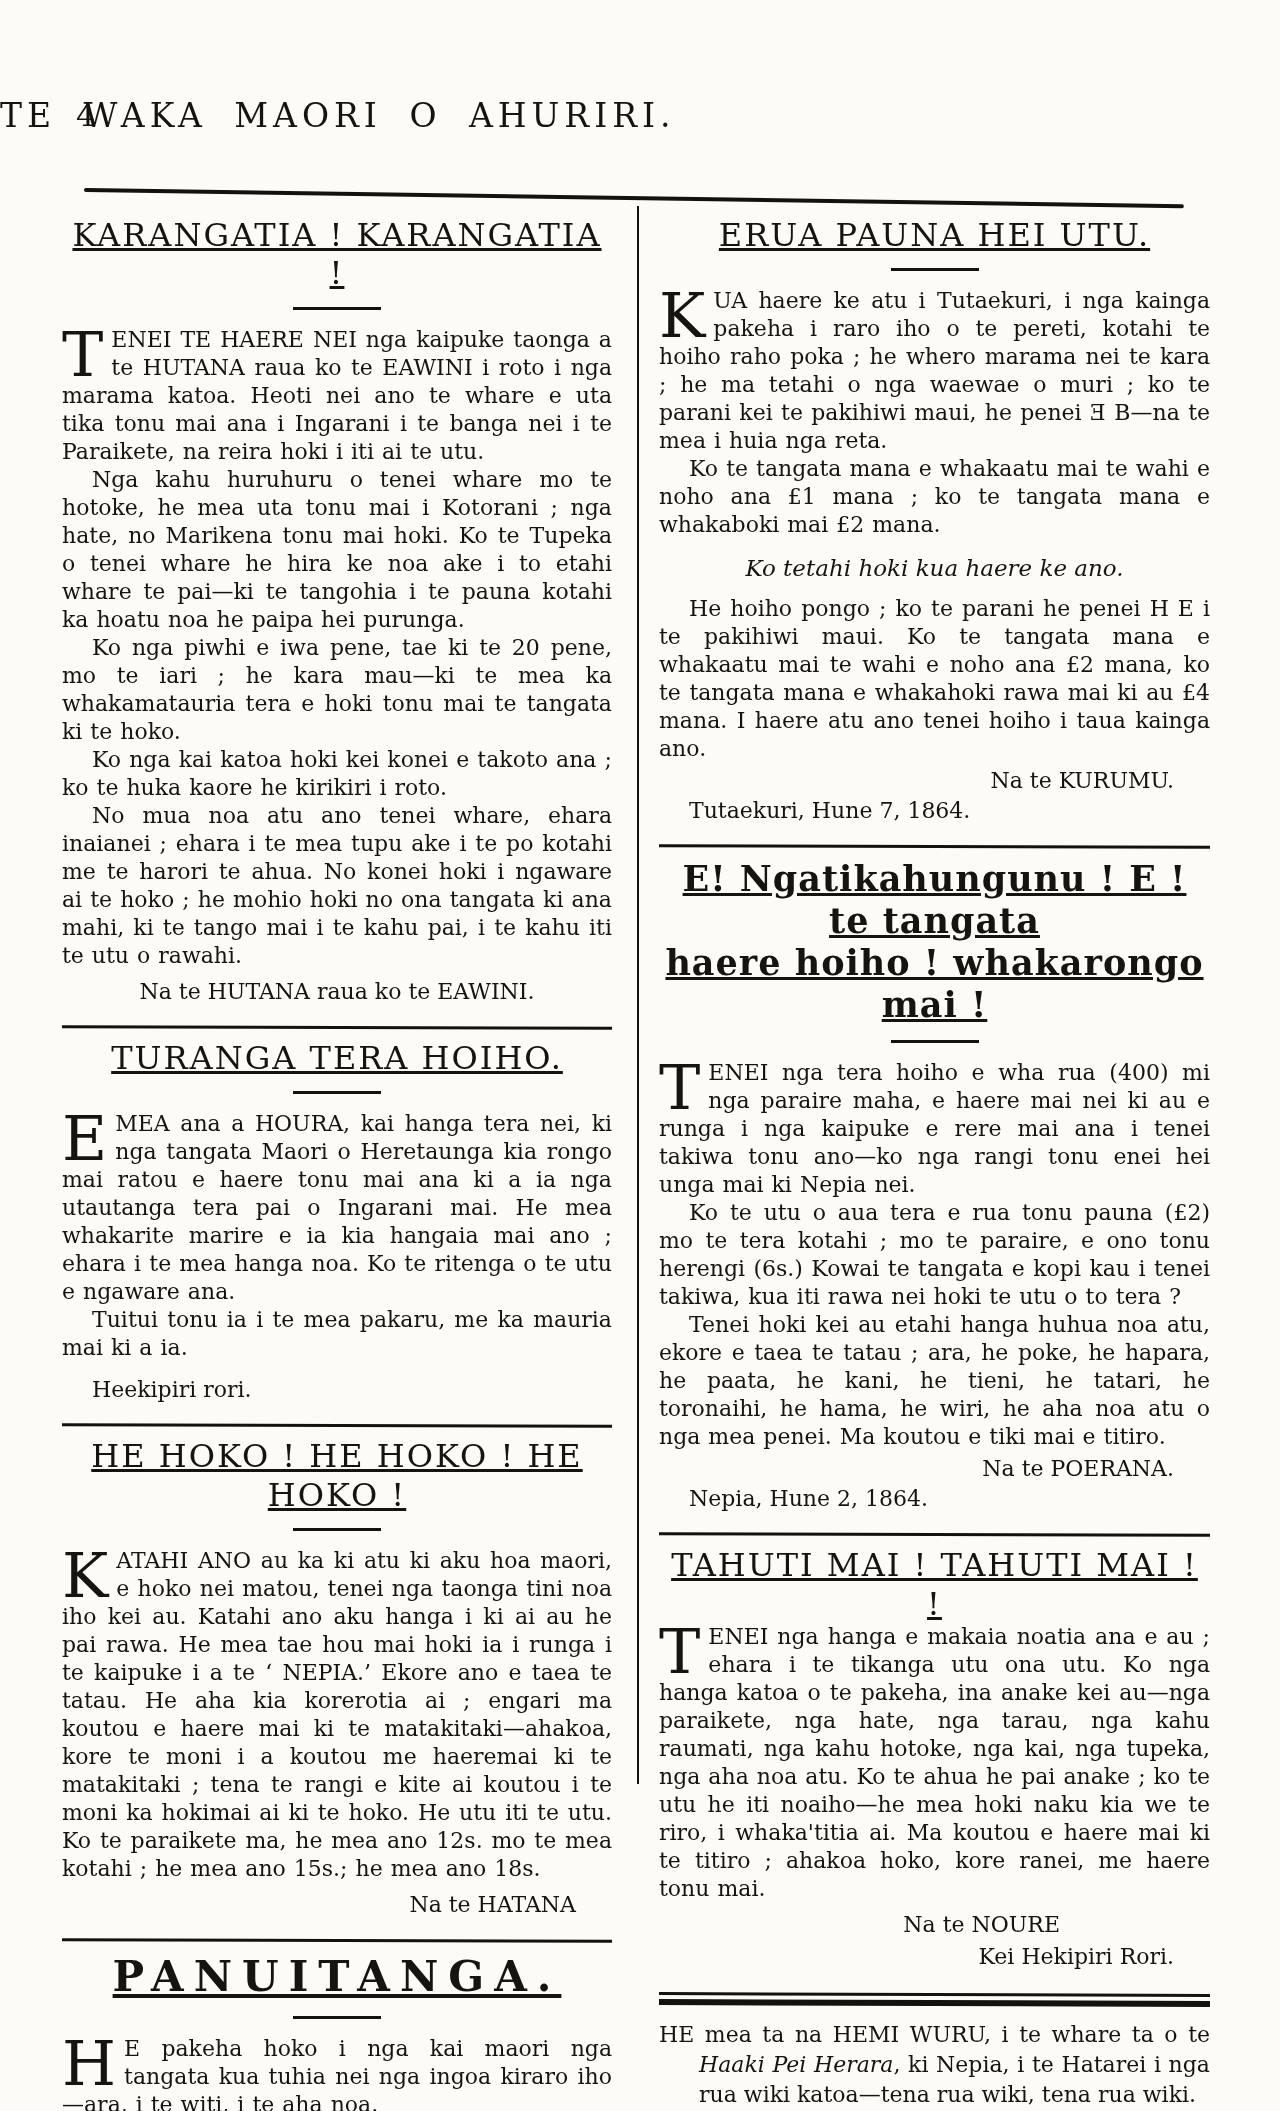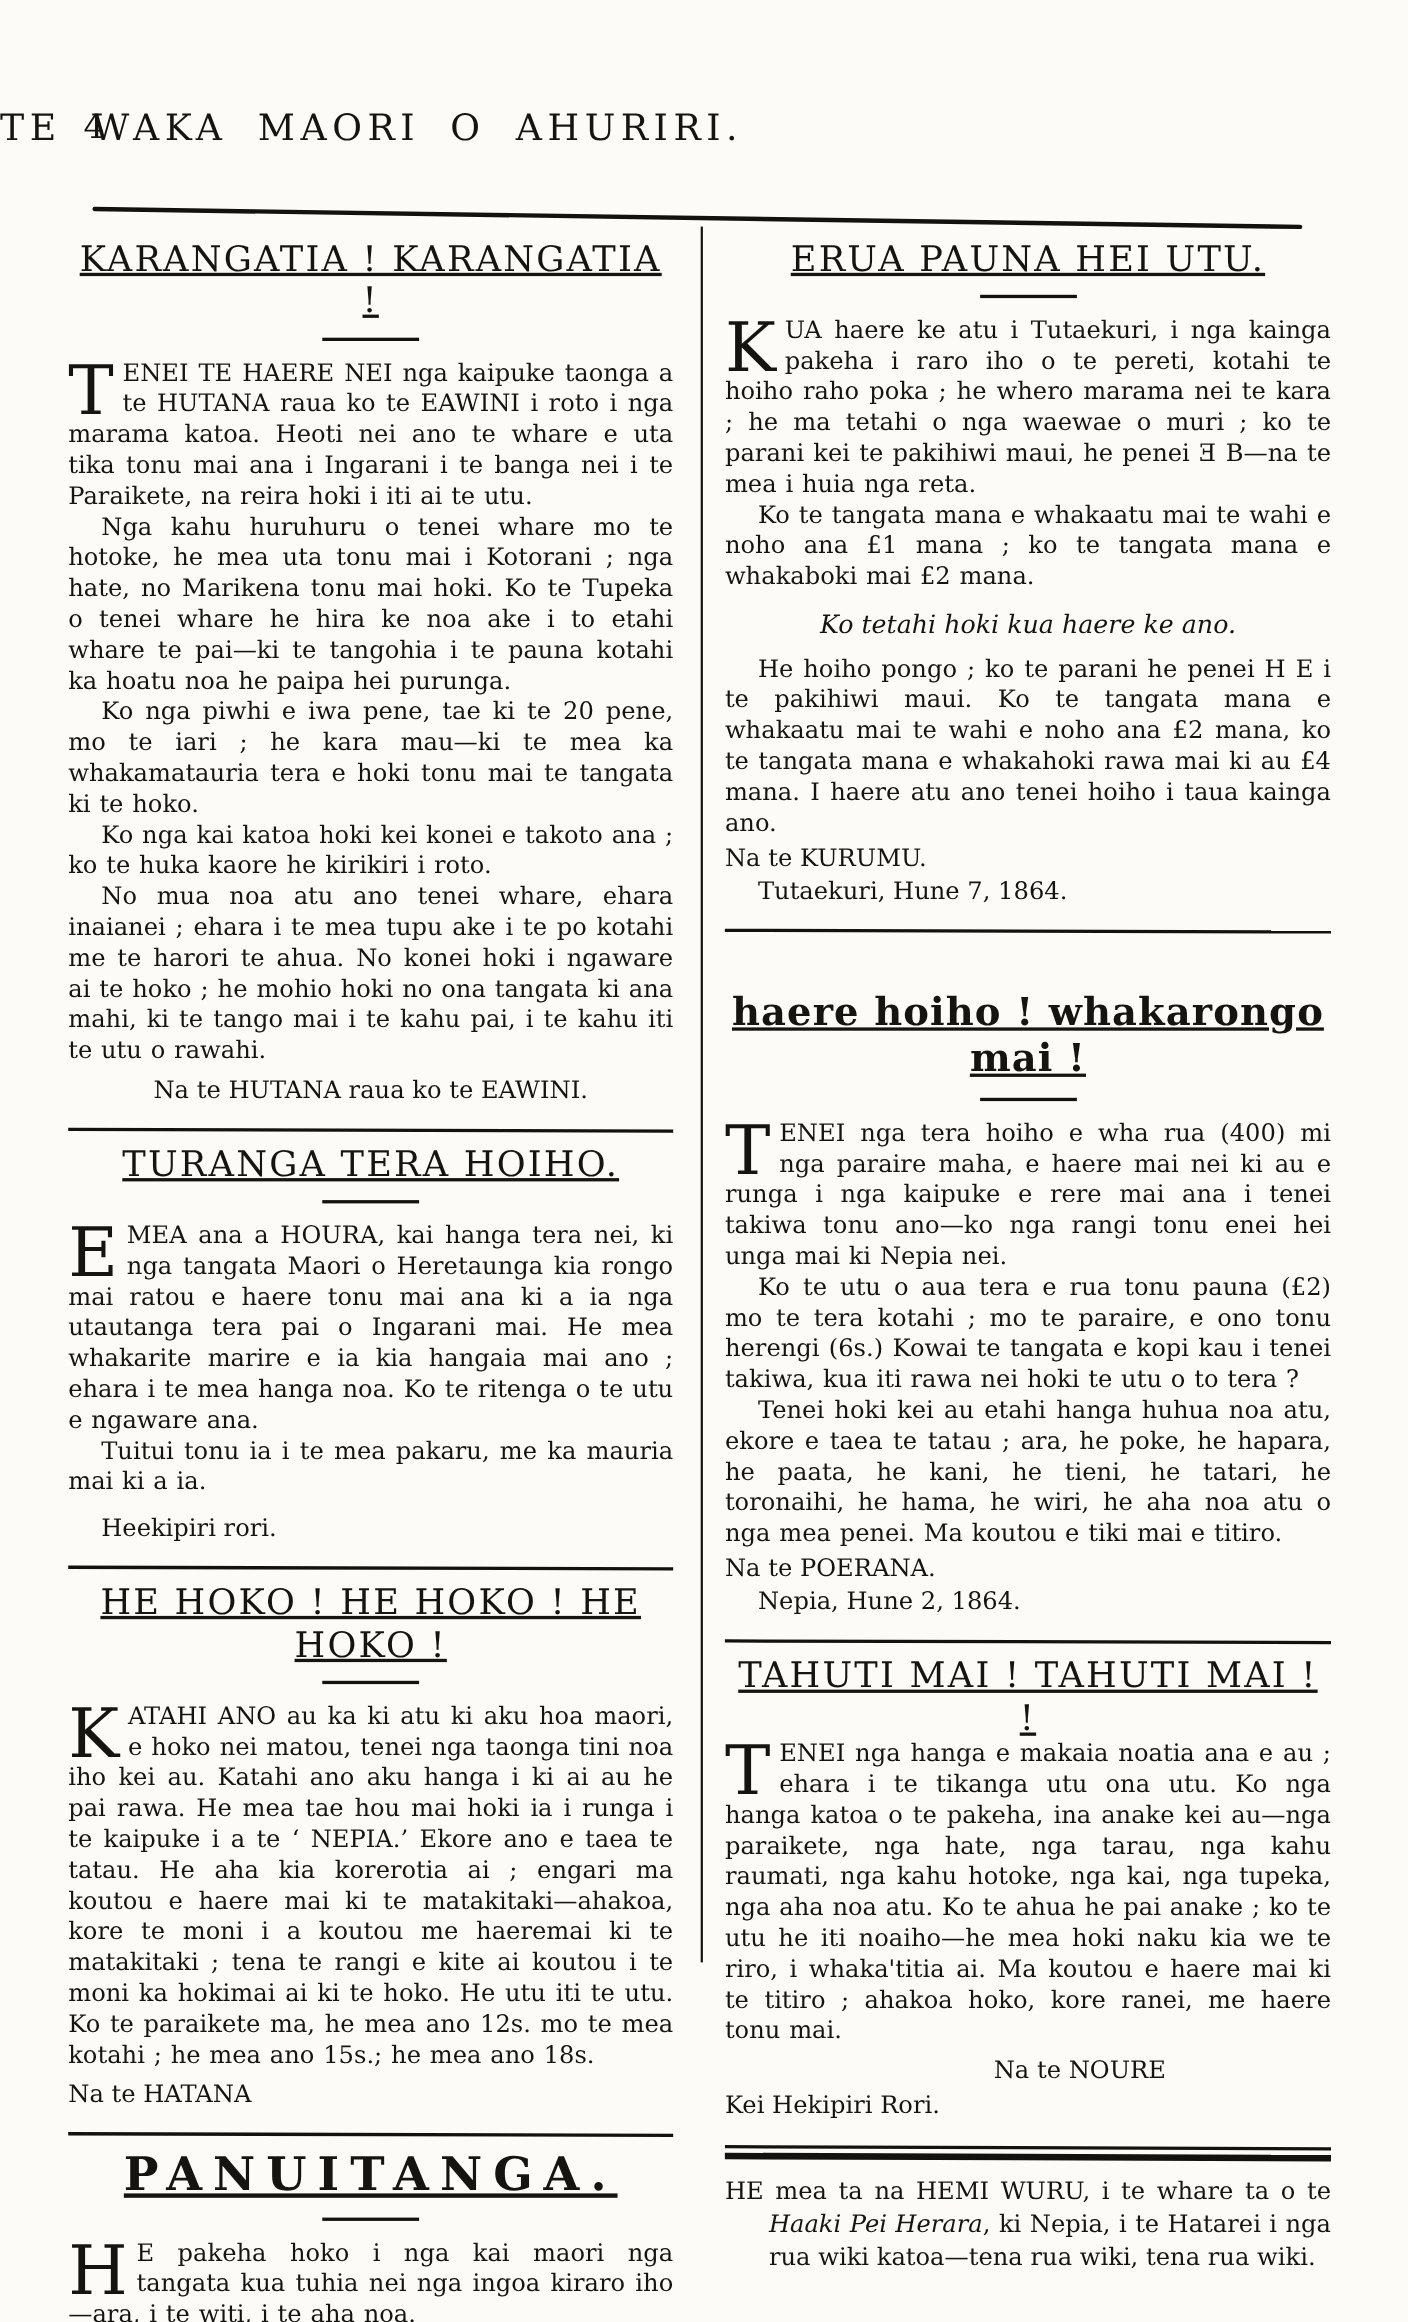--- a/index.html
+++ b/index.html
@@ -46,21 +46,21 @@
   }
   p.body.first{text-indent:0;}
   .dropcap{
     float:left;font-size:62px;line-height:50px;padding:4px 8px 0 0;
   }
   .subhead-italic{
     font-style:italic;text-align:center;font-size:23px;margin:16px 0 14px 0;
   }
   .sig{font-size:22px;line-height:28px;margin:4px 0 0 0;}
   .sig-center{text-align:center;}
-  .sig-right{padding-right:36px;}
+  .sig-right{text-align:right;padding-right:36px;}
   .sig-right-far{text-align:right;padding-right:150px;}
   .dateline{font-size:22px;line-height:28px;margin:2px 0 0 0;text-indent:30px;}
   .plainline{font-size:22px;line-height:28px;margin:14px 0 0 0;text-indent:30px;}
   .colophon{
     font-size:22px;line-height:30px;margin:2px 0 0 0;
     padding-left:40px;text-indent:-40px;text-align:justify;
   }
   .colophon .it{font-style:italic;}
   .mt8{margin-top:8px;} .mt14{margin-top:14px;}
 </style>
@@ -110,21 +110,21 @@
     <h2 class="art-head">ERUA PAUNA HEI UTU.</h2>
     <div class="head-rule"></div>
     <p class="body first"><span class="dropcap">K</span><span>UA haere ke atu i Tutaekuri, i nga kainga pakeha i raro iho o te pereti, kotahi te hoiho raho poka ;  he whero marama nei te kara ;  he ma tetahi o nga waewae o muri ;  ko te parani kei te pakihiwi maui, he penei Ǝ B—na te mea i huia nga reta.</span></p>
     <p class="body">Ko te tangata mana e whakaatu mai te wahi e noho ana £1 mana ;  ko te tangata mana e whakaboki mai £2 mana.</p>
     <p class="subhead-italic">Ko tetahi hoki kua haere ke ano.</p>
     <p class="body">He hoiho pongo ;  ko te parani he penei H E i te pakihiwi maui.  Ko te tangata mana e whakaatu mai te wahi e noho ana £2 mana, ko te tangata mana e whakahoki rawa mai ki au £4 mana.   I haere atu ano tenei hoiho i taua kainga ano.</p>
     <p class="sig sig-right">Na te KURUMU.</p>
     <p class="dateline">Tutaekuri, Hune 7, 1864.</p>
 
     <div class="section-rule"></div>
-    <h2 class="art-head bold"><br><span>haere hoiho !  whakarongo mai !</span></h2>
+    <h2 class="art-head bold"><span>E! Ngatikahungunu !  E !  te tangata</span><br><span>haere hoiho !  whakarongo mai !</span></h2>
     <div class="head-rule"></div>
     <p class="body first"><span class="dropcap">T</span><span>ENEI nga tera hoiho e wha rua (400) mi nga paraire maha, e haere mai nei ki au e runga i nga kaipuke e rere mai ana i tenei takiwa tonu ano—ko nga rangi tonu enei hei unga mai ki Nepia nei.</span></p>
     <p class="body">Ko te utu o aua tera e rua tonu pauna (£2) mo te tera kotahi ;  mo te paraire, e ono tonu herengi (6s.)   Kowai te tangata e kopi kau i tenei takiwa, kua iti rawa nei hoki te utu o to tera ?</p>
     <p class="body">Tenei hoki kei au etahi hanga huhua noa atu, ekore e taea te tatau ;  ara, he poke, he hapara, he paata, he kani, he tieni, he tatari, he toronaihi, he hama, he wiri, he aha noa atu o nga mea penei.  Ma koutou e tiki mai e titiro.</p>
     <p class="sig sig-right">Na te POERANA.</p>
     <p class="dateline">Nepia, Hune 2, 1864.</p>
 
     <div class="section-rule"></div>
     <h2 class="art-head">TAHUTI MAI !  TAHUTI MAI ! !</h2>
     <p class="body first mt14"><span class="dropcap">T</span><span>ENEI nga hanga e makaia noatia ana e au ;  ehara i te tikanga utu ona utu.  Ko nga hanga katoa o te pakeha, ina anake kei au—nga paraikete, nga hate, nga tarau, nga kahu raumati, nga kahu hotoke, nga kai, nga tupeka, nga aha noa atu.  Ko te ahua he pai anake ;  ko te utu he iti noaiho—he mea hoki naku kia we te riro, i whaka'titia ai.  Ma koutou e haere mai ki te titiro ;  ahakoa hoko, kore ranei, me haere tonu mai.</span></p>

